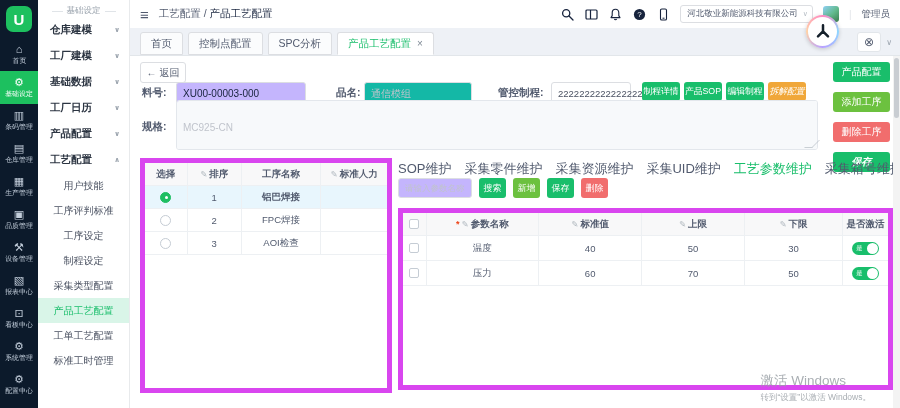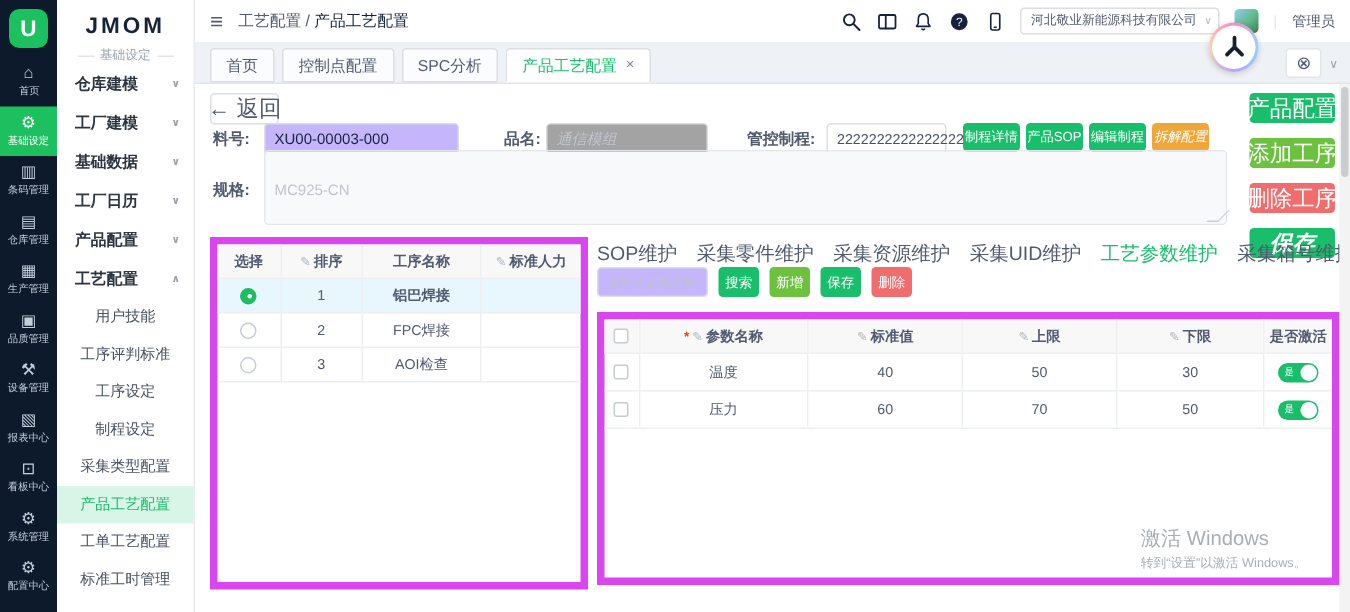--- a/index.html
+++ b/index.html
@@ -41,28 +41,28 @@
   .tabbar { position:absolute; left:130px; top:28px; right:0; height:28px; background:#eef1f6; border-bottom:1px solid #e2e6ea; display:flex; align-items:flex-end; padding-left:10px; }
   .tab { height:23px; margin-right:5px; padding:0 10px; display:flex; align-items:center; background:#fbfcfd; border:1px solid #dcdee2; border-radius:3px 3px 0 0; font-size:10.5px; color:#515a6e; cursor:pointer; white-space:nowrap; }
   .tab.active { background:#fff; color:#19be6b; border-bottom-color:#fff; }
   .tab .x { margin-left:6px; color:#7f8a96; font-size:10px; }
   .tab-tools { position:absolute; right:8px; bottom:3px; display:flex; align-items:center; gap:5px; }
   .closeall { width:24px; height:20px; background:#fff; border:1px solid #e2e6ea; border-radius:3px; display:flex; align-items:center; justify-content:center; font-size:12px; color:#515a6e; cursor:pointer; }
   .tab-dd { color:#9aa3ad; font-size:8px; cursor:pointer; }
 
   .content { position:absolute; left:130px; top:56px; right:7px; bottom:0; background:#fff; }
 
-  .btn { position:absolute; display:flex; align-items:center; justify-content:center; border-radius:3px; color:#fff; font-size:15px; cursor:pointer; white-space:nowrap; }
+  .btn { position:absolute; display:flex; align-items:center; justify-content:center; border-radius:3px; color:#fff; font-size:10px; cursor:pointer; white-space:nowrap; }
   .btn.green{ background:#19be6b; } .btn.lime{ background:#6cc13f; } .btn.red{ background:#f16d6d; } .btn.orange{ background:#f0a73a; }
   .btn.ghost { background:#fff; border:1px solid #dcdee2; color:#515a6e; }
 
   .flabel { position:absolute; font-size:10.5px; font-weight:bold; color:#515a6e; white-space:nowrap; }
   .finput { position:absolute; height:22px; border:1px solid #dcdee2; border-radius:3px; padding:0 6px; font-size:10px; color:#17233d; font-family:inherit; background:#c4b5fd; }
   .finput::placeholder { color:#c0c4cc; }
-  .finput.disabled { background:#a3a3a3;font-style:italic; }
+  .finput.disabled { background:#14b8a6; }
   .fselect { position:absolute; height:22px; border:1px solid #dcdee2; border-radius:3px; background:#fff; display:flex; align-items:center; justify-content:space-between; padding:0 6px; font-size:9.5px; color:#495060; cursor:pointer; }
   .fselect .chev { color:#b5bcc4; font-size:7px; }
   .ftext { position:absolute; border:1px solid #e3e7ec; border-radius:3px; background:#f7f9fb; padding:21px 6px; font-size:10px; font-family:inherit; color:#17233d; resize:none; }
   .ftext::placeholder { color:#c0c4cc; }
   .grip { position:absolute; width:8px; height:8px; border-right:1px solid #aab2bb; border-bottom:1px solid #aab2bb; transform:skew(-45deg) ; opacity:.6; }
 
   
   .ptable { position:absolute; border:5px solid #d946ef; }
   .trow { display:flex; border-bottom:1px solid #edf0f3; }
   .trow.head { background:#f8f8f9; font-weight:bold; }
@@ -82,21 +82,21 @@
 
   .switch { width:27px; height:13px; border-radius:7px; background:#19be6b; position:relative; cursor:pointer; display:flex; align-items:center; }
   .switch .on { color:#fff; font-size:7px; margin-left:4px; transform:scale(.9); }
   .switch:after { content:""; position:absolute; right:1px; top:1px; width:11px; height:11px; border-radius:50%; background:#fff; }
   .prow .tcell { height:24px; }
 
   
   .float-btn { position:absolute; left:806px; top:15px; width:33px; height:33px; border-radius:50%; background:conic-gradient(#ff8ac2,#8fd6ff,#b9a2ff,#ffd2a6,#ff8ac2); display:flex; align-items:center; justify-content:center; cursor:pointer; box-shadow:0 1px 4px rgba(0,0,0,.18); z-index:9; }
   .float-inner { width:29px; height:29px; border-radius:50%; background:#fff; display:flex; align-items:center; justify-content:center; }
 
-  .watermark { position:absolute; right:22px; bottom:26px; color:#9aa0a6; opacity:.85; text-align:left; pointer-events:none; }
+  .watermark { position:absolute; right:22px; bottom:4px; color:#9aa0a6; opacity:.85; text-align:left; pointer-events:none; }
   .wm1 { font-size:13.5px; }
   .wm2 { font-size:8.5px; margin-top:2px; }
 
   .scrollbar { position:absolute; right:0; top:56px; bottom:0; width:7px; background:#f3f3f3; }
   .scrollbar .thumb { position:absolute; top:2px; left:1px; width:5px; height:60px; border-radius:3px; background:#c9cdd2; }
 </style>
 </head>
 <body>
 
 <aside class="rail">
@@ -143,21 +143,20 @@
       <span class="ri">⚙</span>
       <span class="rl">系统管理</span>
     </div>
   <div class="rail-item">
       <span class="ri">⚙</span>
       <span class="rl">配置中心</span>
     </div>
 </aside>
 
 <aside class="menu">
-  <div class="menu-title">JMOM</div>
   <div class="menu-sub">基础设定</div>
   <div class="grp">
       <span>仓库建模</span>
       <span class="chev">∨</span>
     </div>
   <div class="grp">
       <span>工厂建模</span>
       <span class="chev">∨</span>
     </div>
   <div class="grp">

